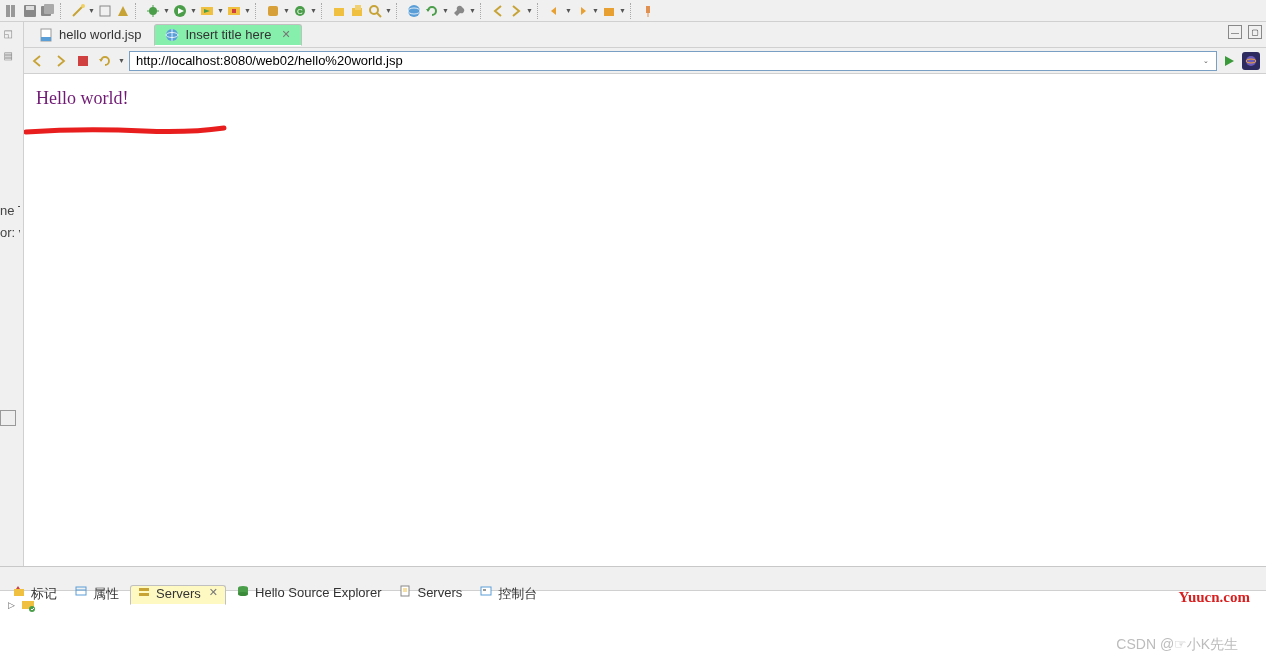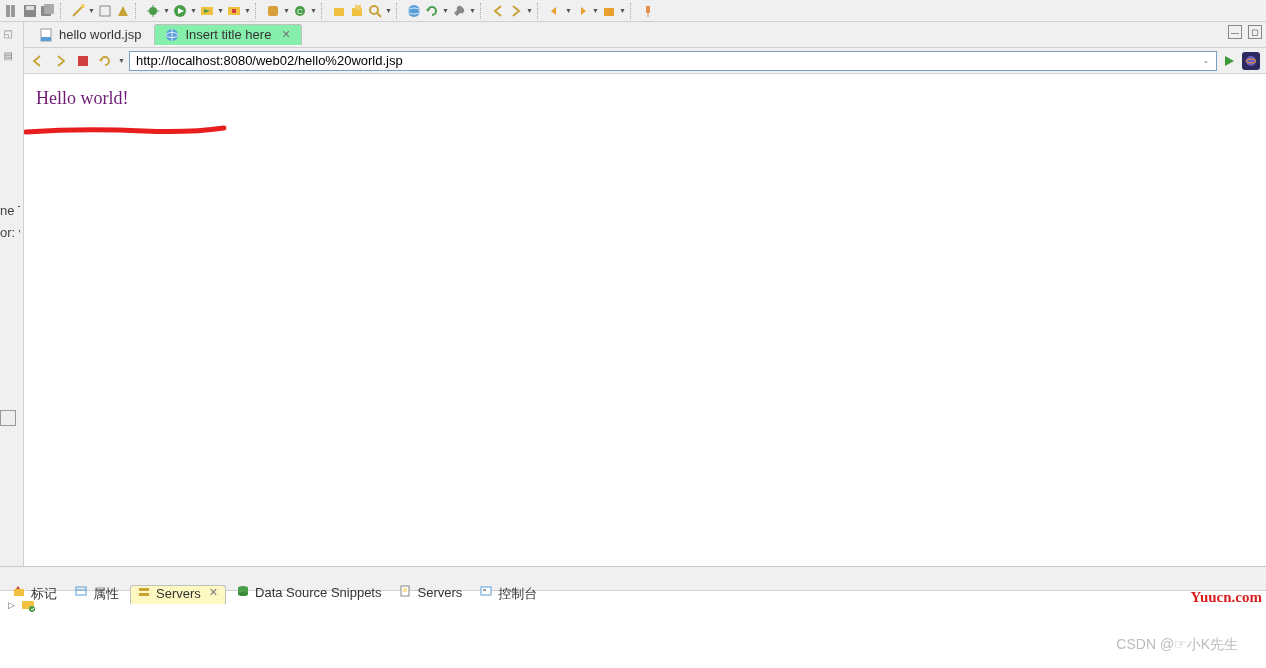--- a/index.html
+++ b/index.html
@@ -29,21 +29,21 @@
   .red-line { position: absolute; left: 0; top: 50px; }
   .left-clip { position:absolute; left:0; top:200px; font-size:13px; color:#444; line-height:22px; white-space:nowrap; overflow:hidden; width:20px;}
   .left-clip2 { position:absolute; left:0; top:410px; width:16px; height:16px; border:1px solid #999; background:#eee;}
   .bottom-panel { border-top: 1px solid #c8c8c8; background: #f0f0f0; }
   .bp-tabs { height: 24px; display: flex; align-items: center; padding: 0 6px; gap: 4px; border-bottom: 1px solid #d0d0d0;}
   .bp-tab { display: flex; align-items: flex-start; gap: 4px; padding: 0 7px; height: 20px; font-size: 13px; color: #333; margin-top: 32px;}
   .bp-tab.active { background: #fef9c3; border: 1px solid #c0c0c0; border-bottom: 1px solid #fff; border-radius: 3px 3px 0 0;}
   .bp-icon { width:14px; height:14px; display:inline-block;}
   .bp-body { height: 28px; background: #fff; display: flex; align-items: center; padding: 0 8px; gap: 6px; font-size: 13px;}
   .expand-arrow { font-size: 9px; color: #666;}
-  .watermark1 { position:absolute; right:4px; bottom:62px; font-family: Georgia, serif; font-size:15px; color:#d81e1e; font-weight: bold;}
+  .watermark1 { position:absolute; right:16px; bottom:62px; font-family: Georgia, serif; font-size:15px; color:#d81e1e; font-weight: bold;}
   .watermark2 { position:absolute; right:28px; bottom:14px; font-size:14px; color:#bcbcbc;}
   svg { display:block; }
 </style>
 </head>
 <body>
 
 <div class="top-toolbar">
   <span class="tb-icon">
       <svg width="14" height="14">
         <rect x="1" y="1" width="4" height="12" fill="#999"></rect>
@@ -323,21 +323,21 @@
       <span class="tab-close">✕</span>
     </div>
     <div class="bp-tab">
       <span class="bp-icon">
           <svg width="12" height="12">
             <ellipse cx="6" cy="3" rx="5" ry="2" fill="#4a9e4a"></ellipse>
             <rect x="1" y="3" width="10" height="6" fill="#4a9e4a"></rect>
             <ellipse cx="6" cy="9" rx="5" ry="2" fill="#3a8a3a"></ellipse>
           </svg>
         </span>
-      <span>Data Source Snippets</span>
+      <span>Hello Source Explorer</span>
     </div>
     <div class="bp-tab">
       <span class="bp-icon">
           <svg width="12" height="12">
             <rect x="2" y="1" width="8" height="10" fill="#fff" stroke="#888"></rect>
             <line x1="4" y1="4" x2="8" y2="4" stroke="#f0c040"></line>
             <line x1="4" y1="6" x2="8" y2="6" stroke="#f0c040"></line>
           </svg>
         </span>
       <span>Servers</span>

